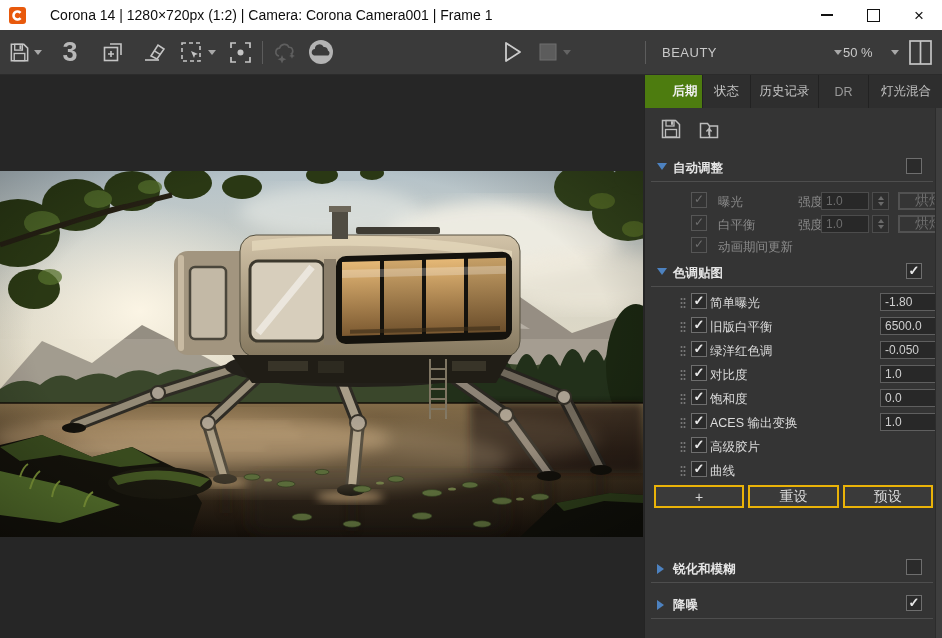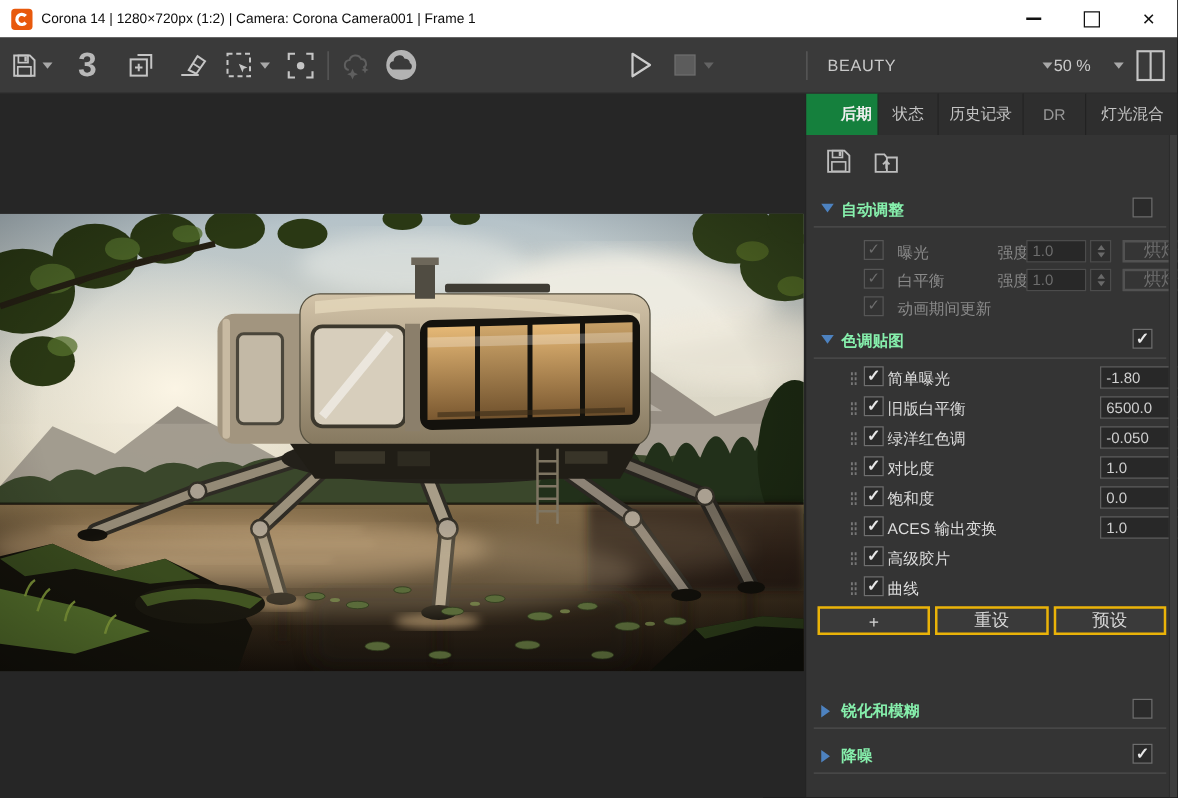--- a/index.html
+++ b/index.html
@@ -4,21 +4,21 @@
 <style>
   html,body{margin:0;padding:0;background:#1a1a1a;}
   #app{position:relative;width:942px;height:638px;overflow:hidden;
        font-family:"Liberation Sans",sans-serif;background:#262626;
        -webkit-font-smoothing:antialiased;}
   
   .titlebar{position:absolute;left:0;top:0;width:942px;height:30px;background:#ffffff;
             display:flex;align-items:center;}
   .app-logo{width:17px;height:17px;margin-left:9px;border-radius:3px;background:#e8590c;
             display:flex;align-items:center;justify-content:center;flex:0 0 auto;}
-  .title-text{margin-left:7px;font-size:11px;color:#0d0d0d;white-space:nowrap;}
+  .title-text{margin-left:24px;font-size:14px;color:#0d0d0d;white-space:nowrap;}
   .winbtns{position:absolute;right:0;top:0;height:30px;display:flex;}
   .winbtn{width:46px;height:30px;display:flex;align-items:center;justify-content:center;color:#111;}
   .glyph-min{width:12px;height:2px;background:#111;}
   .glyph-max{width:11px;height:11px;border:1.4px solid #111;}
   .glyph-close{font-size:17px;line-height:1;color:#111;}
   
   .toolbar{position:absolute;left:0;top:30px;width:942px;height:45px;background:#3a3a3a;
            border-bottom:1px solid #2b2b2b;box-sizing:border-box;}
   .tbtn{position:absolute;top:0;height:44px;display:flex;align-items:center;justify-content:center;}
   .tb-divider{position:absolute;top:11px;width:1px;height:23px;background:#5c5c5c;}
@@ -30,34 +30,34 @@
   .tb-label.sel{letter-spacing:.5px;}
   
   .viewport{position:absolute;left:0;top:75px;width:644px;height:563px;background:#262626;}
   .render-image{position:absolute;left:0;top:96px;width:643px;height:366px;}
   
   .panel{position:absolute;left:644px;top:75px;width:298px;height:563px;background:#343434;
          border-left:1px solid #242424;box-sizing:border-box;}
   .tabbar{position:absolute;left:0;top:0;width:298px;height:33px;background:#2a2a2a;display:flex;}
   .tab{height:33px;display:flex;align-items:center;justify-content:center;font-size:12.5px;
        color:#c3c3c3;background:#2e2e2e;border-right:1px solid #222;box-sizing:border-box;}
-  .tab.active{background:#15803d;color:#f0f0f0;font-weight:bold;padding-left:23px;}
+  .tab.active{background:#4d7c0f;color:#f0f0f0;font-weight:bold;padding-left:23px;}
   .tab.dim{color:#989898;}
   .scrollstrip{position:absolute;right:0;top:33px;width:7px;height:530px;background:#3e3e3e;
                border-left:1px solid #2c2c2c;box-sizing:border-box;}
   
   .sect{position:absolute;left:0;width:291px;height:20px;}
   .sect .tri{position:absolute;left:12px;top:5px;}
   .tri-down{width:0;height:0;border-left:5px solid transparent;border-right:5px solid transparent;
             border-top:7px solid #4d82c0;}
   .tri-right{width:0;height:0;border-top:5px solid transparent;border-bottom:5px solid transparent;
              border-left:7px solid #4d82c0;}
   .tri-left{width:0;height:0;border-top:5px solid transparent;border-bottom:5px solid transparent;
             border-right:7px solid #4d82c0;}
-  .sect .stitle{position:absolute;left:28px;top:2px;font-size:12.5px;font-weight:bold;color:#86efac;}
+  .sect .stitle{position:absolute;left:28px;top:2px;font-size:12.5px;font-weight:bold;color:#e5e5e5;}
   .sect .underline{position:absolute;left:6px;top:23px;width:282px;height:1px;background:#4e4e4e;}
   
   .chk{position:absolute;width:16px;height:16px;background:#2b2b2b;border:1px solid #6e6e6e;
        box-sizing:border-box;display:flex;align-items:center;justify-content:center;}
   .chk.on::after{content:"✓";color:#e8e8e8;font-size:13px;font-weight:bold;margin-top:-2px;}
   .chk.dis{border-color:#565656;background:#333;}
   .chk.dis::after{content:"✓";color:#6e6e6e;font-size:12px;margin-top:-2px;}
   
   .row{position:absolute;left:0;width:291px;height:20px;margin-left:27px;}
   .drag{position:absolute;left:8px;top:4px;width:6px;height:11px;

